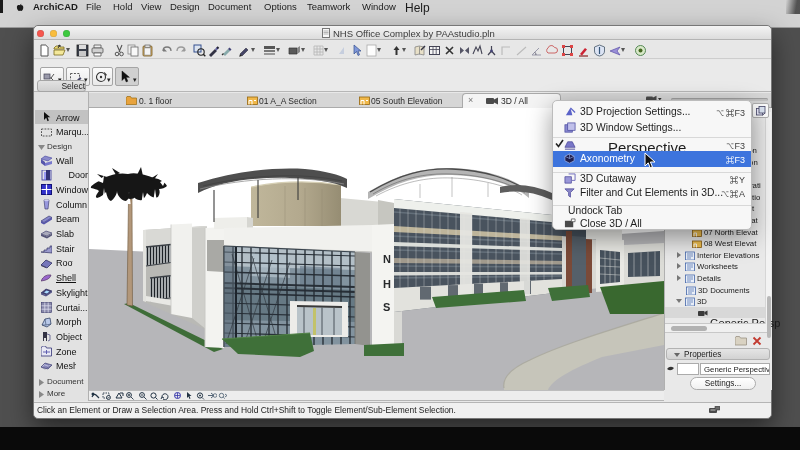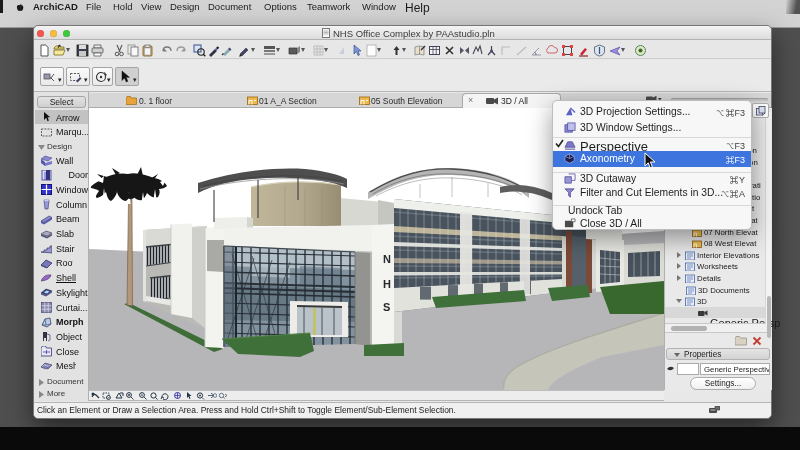--- a/index.html
+++ b/index.html
@@ -233,21 +233,21 @@
     <path d="M2 8.5 v-4 h3 v4 M7 4.5 h2" stroke="#fff" stroke-width="1" fill="none"></path>
   </svg>
 <span class="abs" style="left:371px;top:95.5px;font-size:8.5px;color:#2a2a2a">05 South Elevation</span>
 <svg class="abs" style="left:646px;top:95px" width="16" height="9" viewBox="0 0 16 9">
     <rect x="0" y="1.5" width="7" height="5.5" rx="1" fill="#4a4a4a"></rect>
     <path d="M7 2.5 l3.5-1.8 v6.5 l-3.5-1.8 z" fill="#4a4a4a"></path>
     <path d="M12 3 l1.8 2.5 1.8-2.5 z" fill="#333"></path>
   </svg>
 <div class="abs" style="left:671px;top:98px;width:97px;height:3px;background:#c3c3c3;border-radius:2px;box-shadow:inset 0 1px 1px rgba(0,0,0,.2)"></div>
 <div class="abs" style="left:34px;top:92px;width:55px;height:309px;background:#e2e2e2;border-right:1px solid #b0b0b0"></div>
-<div class="abs" style="left:37px;top:96px;width:49px;height:12px;background:linear-gradient(#e2e2e2,#cfcfcf);border:1px solid #a5a5a5;border-radius:3px;text-align:center;font-size:8.5px;color:#222;line-height:11px">Select</div>
+<div class="abs" style="left:37px;top:80px;width:49px;height:12px;background:linear-gradient(#e2e2e2,#cfcfcf);border:1px solid #a5a5a5;border-radius:3px;text-align:right;font-size:8.5px;color:#222;line-height:11px">Select</div>
 <div class="abs" style="left:35px;top:110px;width:53px;height:14px;background:#c2c2c2"></div>
 <svg class="abs" style="left:41px;top:112px" width="11" height="11" viewBox="0 0 11 11">
     <path d="M3 0 v8 l2.2-2.2 1.3 3.4 1.4-0.6 -1.3-3.3 2.7 0 z" fill="#111"></path>
   </svg>
 <span class="abs" style="left:56px;top:112.5px;width:32px;overflow:hidden;white-space:nowrap;font-size:9px;color:#111;">Arrow</span>
 <svg class="abs" style="left:41px;top:126.5px" width="11" height="11" viewBox="0 0 11 11">
     <rect x="0.5" y="2" width="10" height="7" fill="none" stroke="#555" stroke-width="1" stroke-dasharray="1.8 1.2"></rect>
   </svg>
 <span class="abs" style="left:56px;top:127.0px;width:32px;overflow:hidden;white-space:nowrap;font-size:9px;color:#111;">Marqu...</span>
 <svg class="abs" style="left:38px;top:145px" width="7" height="5" viewBox="0 0 7 5">
@@ -307,32 +307,32 @@
 <span class="abs" style="left:56px;top:287.8px;width:32px;overflow:hidden;white-space:nowrap;font-size:9px;color:#111;">Skylight</span>
 <svg class="abs" style="left:41px;top:302px" width="11" height="11" viewBox="0 0 11 11">
     <rect x="0.5" y="0.5" width="10" height="10" fill="#88a" stroke="#336" stroke-width=".6"></rect>
     <path d="M0.5 3.8 h10 M0.5 7.2 h10 M3.8 0.5 v10 M7.2 0.5 v10" stroke="#dde" stroke-width=".8"></path>
   </svg>
 <span class="abs" style="left:56px;top:302.5px;width:32px;overflow:hidden;white-space:nowrap;font-size:9px;color:#111;">Curtai...</span>
 <svg class="abs" style="left:41px;top:316.7px" width="11" height="11" viewBox="0 0 11 11">
     <path d="M1 8 l3-6 5-1 1 6 -4 3 z" fill="#b8c8e8" stroke="#346" stroke-width=".8"></path>
     <path d="M4 2 l1 6 -4 0 M5 8 l5-1" stroke="#346" stroke-width=".6" fill="none"></path>
   </svg>
-<span class="abs" style="left:56px;top:317.2px;width:32px;overflow:hidden;white-space:nowrap;font-size:9px;color:#111;font-weight:bold;">Morph</span>
+<span class="abs" style="left:56px;top:317.2px;width:32px;overflow:hidden;white-space:nowrap;font-size:9px;color:#111;">Morph</span>
 <svg class="abs" style="left:41px;top:331.4px" width="11" height="11" viewBox="0 0 11 11">
     <path d="M2 1 h4 v4 h-4 z" fill="#334"></path>
     <path d="M2 5 h4 l0 5 h-1 l0-3 h-2 l0 3 h-1 z" fill="#334"></path>
     <path d="M6 3 l3 1 0 5 -2 1" stroke="#558" stroke-width=".8" fill="none"></path>
   </svg>
 <span class="abs" style="left:56px;top:331.9px;width:32px;overflow:hidden;white-space:nowrap;font-size:9px;color:#111;">Object</span>
 <svg class="abs" style="left:41px;top:346.1px" width="11" height="11" viewBox="0 0 11 11">
     <path d="M0 2 l1.5-2 h3 l1 2 h5 v8 h-10.5 z" fill="#e8e8f4" stroke="#337" stroke-width=".8"></path>
     <path d="M2 6 h7 M5.5 4 v4" stroke="#55a" stroke-width=".9"></path>
   </svg>
-<span class="abs" style="left:56px;top:346.6px;width:32px;overflow:hidden;white-space:nowrap;font-size:9px;color:#111;">Close</span>
+<span class="abs" style="left:56px;top:346.6px;width:32px;overflow:hidden;white-space:nowrap;font-size:9px;color:#111;">Zone</span>
 <svg class="abs" style="left:41px;top:360.8px" width="11" height="11" viewBox="0 0 11 11">
     <path d="M0 6 l4-4 7 2 -4 4 z" fill="#88b" stroke="#336" stroke-width=".6"></path>
     <path d="M1.5 5.5 q2-3 4-1 q2 1.5 4 0" stroke="#dde" stroke-width=".7" fill="none"></path>
     <path d="M0 6 l4 2 7-4" stroke="#558" stroke-width=".6" fill="none"></path>
   </svg>
 <span class="abs" style="left:56px;top:361.3px;width:20px;overflow:hidden;white-space:nowrap;font-size:9px;color:#111;">Mesh</span>
 <svg class="abs" style="left:39px;top:379px" width="5" height="7" viewBox="0 0 5 7">
     <path d="M0 0 l5 3.5 -5 3.5 z" fill="#888"></path>
   </svg>
 <span class="abs" style="left:47px;top:377px;font-size:8px;color:#333">Document</span>
@@ -738,21 +738,21 @@
     </svg><span style="font-size:9px;color:#3f3f3f;margin-left:0.5px">F3</span></div>
 <svg class="abs" style="left:564px;top:122px" width="12" height="12" viewBox="0 0 13 13">
     <rect x="1" y="3" width="8" height="8" fill="#8a8ad0" stroke="#4a4aa0" stroke-width="0.8"></rect>
     <rect x="4" y="1" width="8" height="8" fill="#c0c0ea" stroke="#4a4aa0" stroke-width="0.8"></rect>
   </svg>
 <span class="abs" style="left:580px;top:122px;font-size:10.3px;color:#1d1d1d;white-space:nowrap">3D Window Settings...</span>
 <svg class="abs" style="left:564px;top:139px" width="12" height="12" viewBox="0 0 13 13">
     <path d="M1 9 L4 3 h5 l3 6 z" fill="#7a77c8" stroke="#4a4798" stroke-width="0.8"></path>
     <path d="M1 11 h11" stroke="#4a4798" stroke-width="1"></path>
   </svg>
-<span class="abs" style="left:580px;top:139px;font-size:13px;color:#1d1d1d;white-space:nowrap">Perspective</span>
+<span class="abs" style="left:608px;top:139px;font-size:15px;color:#1d1d1d;white-space:nowrap">Perspective</span>
 <div class="abs" style="left:645px;top:138px;width:100px;text-align:right;white-space:nowrap;line-height:11px"><svg width="8" height="8" viewBox="0 0 16 16" style="vertical-align:-0.5px;margin-left:1px">
       <path d="M1.5 3.5 h5 l5.5 9.5 h3 M10.5 3.5 h4.5" fill="none" stroke="#3f3f3f" stroke-width="1.3"></path>
     </svg><span style="font-size:9px;color:#3f3f3f;margin-left:0.5px">F3</span></div>
 <div class="abs" style="left:553px;top:151px;width:198px;height:16px;background:#3d74dd"></div>
 <svg class="abs" style="left:564px;top:153px" width="12" height="12" viewBox="0 0 13 13">
     <path d="M6 1 L11 3.5 L11 8.5 L6 11 L1 8.5 L1 3.5 Z" fill="#1e1e4e" stroke="#9ab0e8" stroke-width="0.8"></path>
     <path d="M6 1 V6 M6 6 L1 3.5 M6 6 L11 3.5" stroke="#8aa0d8" stroke-width="0.8" fill="none"></path>
   </svg>
 <span class="abs" style="left:580px;top:153px;font-size:10.3px;color:#fff;white-space:nowrap">Axonometry</span>
 <div class="abs" style="left:645px;top:152px;width:100px;text-align:right;white-space:nowrap;line-height:11px"><svg width="8" height="8" viewBox="0 0 16 16" style="vertical-align:-0.5px;margin-left:1.5px">

